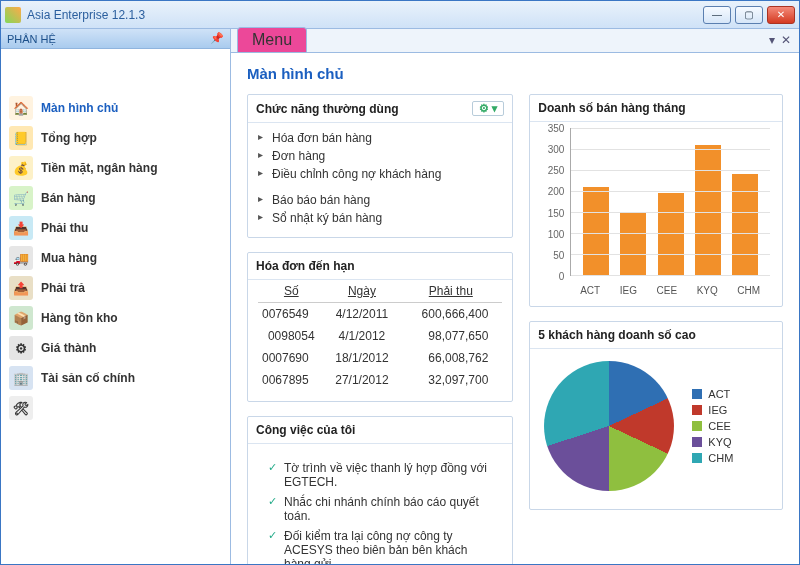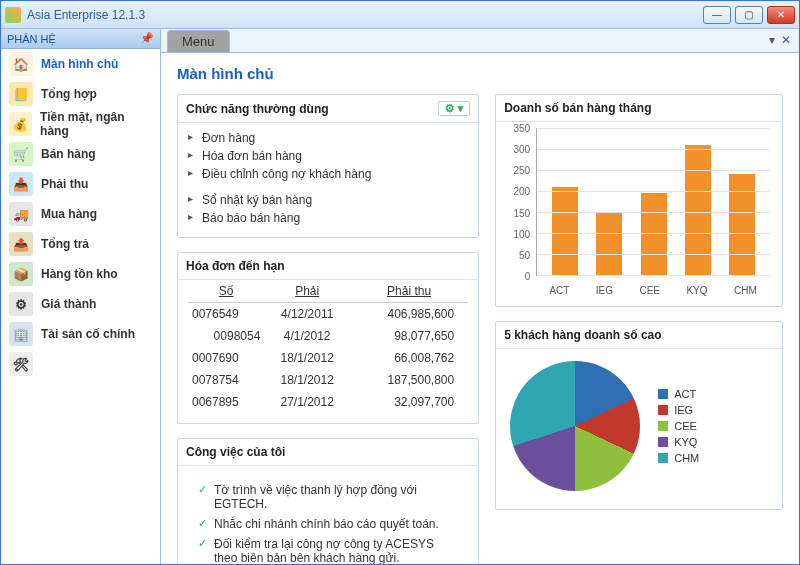--- a/index.html
+++ b/index.html
@@ -8,35 +8,35 @@
   
   .titlebar { height:28px; background:linear-gradient(#e9f2fb,#cfe2f7); border-bottom:1px solid #9cbbe2; display:flex; align-items:center; padding:0 4px; }
   .titlebar .app-icon { width:16px; height:16px; background:linear-gradient(45deg,#82d85a,#ffa94a); border-radius:2px; margin-right:6px; }
   .titlebar .title { flex:1; color:#2b5f9e; font-size:12px; }
   .winbtns { display:flex; gap:0; }
   .winbtn { width:28px; height:18px; border:1px solid #5a7fb0; border-radius:3px; margin-left:4px; display:flex; align-items:center; justify-content:center; font-size:10px; color:#345; background:linear-gradient(#f6faff,#d6e6f8); cursor:pointer; }
   .winbtn.close { background:linear-gradient(#f48b7a,#d43a22); color:#fff; border-color:#a32; }
   
   .body { flex:1; display:flex; min-height:0; }
   
-  .sidebar { width:160px; border-right:1px solid #9cbbe2; background:#fff; display:flex; flex-direction:column; }
+  .sidebar { width:230px; border-right:1px solid #9cbbe2; background:#fff; display:flex; flex-direction:column;gap:44px; }
   .sidebar .header { height:20px; background:linear-gradient(#cfe2f7,#a9cbee); border-bottom:1px solid #8fb4de; display:flex; align-items:center; padding:0 6px; color:#1b4f8a; font-size:11px; justify-content:space-between; }
   .sidebar .pin { font-size:11px; color:#4a73a5; }
   .nav { flex:1; overflow:auto; }
   .nav-item { display:flex; align-items:center; height:30px; padding:0 8px; cursor:pointer; font-weight:bold; color:#333; }
   .nav-item.active .label { color:#1b5fc0; }
   .nav-item .icon { width:24px; height:24px; border-radius:3px; margin-right:8px; display:flex; align-items:center; justify-content:center; font-size:13px; }
   .i-home{background:#fff3e0;} .i-sum{background:#ffe8b3;} .i-cash{background:#fdf1c8;}
   .i-sale{background:#d8f3c8;} .i-recv{background:#c8e9f5;} .i-buy{background:#e6e6e6;}
   .i-pay{background:#e9dfc6;} .i-stock{background:#cfe7cf;} .i-cost{background:#e5e5e5;}
   .i-asset{background:#d7e3f2;} .i-admin{background:#eee;}
   
   .content { flex:1; display:flex; flex-direction:column; min-width:0; }
   .tabbar { height:24px; display:flex; align-items:flex-end; padding:2px 6px 0 6px; background:#eef4fb; border-bottom:1px solid #9cbbe2; position:relative;}
-  .tab { padding:3px 14px; background:#a3a3a3; border:1px solid #9cbbe2; border-bottom:none; border-radius:4px 4px 0 0; font-size:13px; cursor:pointer; }
+  .tab { padding:3px 14px; background:#ec4899; border:1px solid #9cbbe2; border-bottom:none; border-radius:4px 4px 0 0; font-size:16px; cursor:pointer; }
   .tab-actions { position:absolute; right:8px; top:4px; display:flex; gap:6px; color:#557; }
   .page { flex:1; overflow:auto; padding:10px 16px; }
   .page-title { color:#1b5fc0; font-weight:bold; font-size:15px; margin:2px 0 12px; }
   .cols { display:flex; gap:16px; }
   .col-left { flex:1.05; display:flex; flex-direction:column; gap:14px; }
   .col-right { flex:1; display:flex; flex-direction:column; gap:14px; }
   .panel { border:1px solid #c9d7e8; border-radius:2px; }
   .panel .phead { display:flex; align-items:center; justify-content:space-between; padding:6px 8px; font-weight:bold; color:#222; border-bottom:1px solid #dbe5f1; }
   .gear { font-size:11px; color:#3a6; border:1px solid #b8ccda; padding:0 6px; border-radius:2px; cursor:pointer; }
   .panel .pbody { padding:6px 10px 10px; }
@@ -107,21 +107,21 @@
           <div class="nav-item">
             <span class="icon i-recv">📥</span>
             <span class="label">Phải thu</span>
           </div>
           <div class="nav-item">
             <span class="icon i-buy">🚚</span>
             <span class="label">Mua hàng</span>
           </div>
           <div class="nav-item">
             <span class="icon i-pay">📤</span>
-            <span class="label">Tổng trả</span>
+            <span class="label">Phải trả</span>
           </div>
           <div class="nav-item">
             <span class="icon i-stock">📦</span>
             <span class="label">Hàng tồn kho</span>
           </div>
           <div class="nav-item">
             <span class="icon i-cost">⚙</span>
             <span class="label">Giá thành</span>
           </div>
           <div class="nav-item">
@@ -146,63 +146,58 @@
         <div class="cols">
 
           <div class="col-left">
             <div class="panel">
               <div class="phead">
                 <span>Chức năng thường dùng</span>
                 <span class="gear">⚙ ▾</span>
               </div>
               <div class="pbody">
                   <ul class="linklist" id="freq">
+                    <li><a>Hóa đơn bán hàng</a></li>
                     <li><a>Đơn hàng</a></li>
-                    <li><a>Hóa đơn bán hàng</a></li>
                     <li><a>Điều chỉnh công nợ khách hàng</a></li>
                     <li class="spacer"></li>
+                    <li><a>Báo báo bán hàng</a></li>
                     <li><a>Sổ nhật ký bán hàng</a></li>
-                    <li><a>Báo báo bán hàng</a></li>
                   </ul>
                 </div>
             </div>
 
             <div class="panel">
               <div class="phead">
                   <span>Hóa đơn đến hạn</span>
                 </div>
               <div class="pbody" style="padding-top:0">
                 <table class="tbl">
                   <thead>
                       <tr>
                     <th>Số</th>
-                    <th>Phải</th>
+                    <th>Ngày</th>
                     <th>Phải thu</th>
                   </tr>
                     </thead>
                   <tbody id="inv-rows">
                       <tr>
                         <td style="text-align:left">0076549</td>
                         <td>4/12/2011</td>
-                        <td class="num">406,985,600</td>
+                        <td class="num">600,666,400</td>
                       </tr>
                       <tr>
-                        <td style="text-align:right">0098054</td>
+                        <td style="text-align:center">0098054</td>
                         <td>4/1/2012</td>
                         <td class="num">98,077,650</td>
                       </tr>
                       <tr>
                         <td style="text-align:left">0007690</td>
                         <td>18/1/2012</td>
                         <td class="num">66,008,762</td>
-                      </tr>
-                      <tr>
-                        <td style="text-align:left">0078754</td>
-                        <td>18/1/2012</td>
-                        <td class="num">187,500,800</td>
                       </tr>
                       <tr>
                         <td style="text-align:left">0067895</td>
                         <td>27/1/2012</td>
                         <td class="num">32,097,700</td>
                       </tr>
                     </tbody>
                 </table>
               </div>
             </div>

